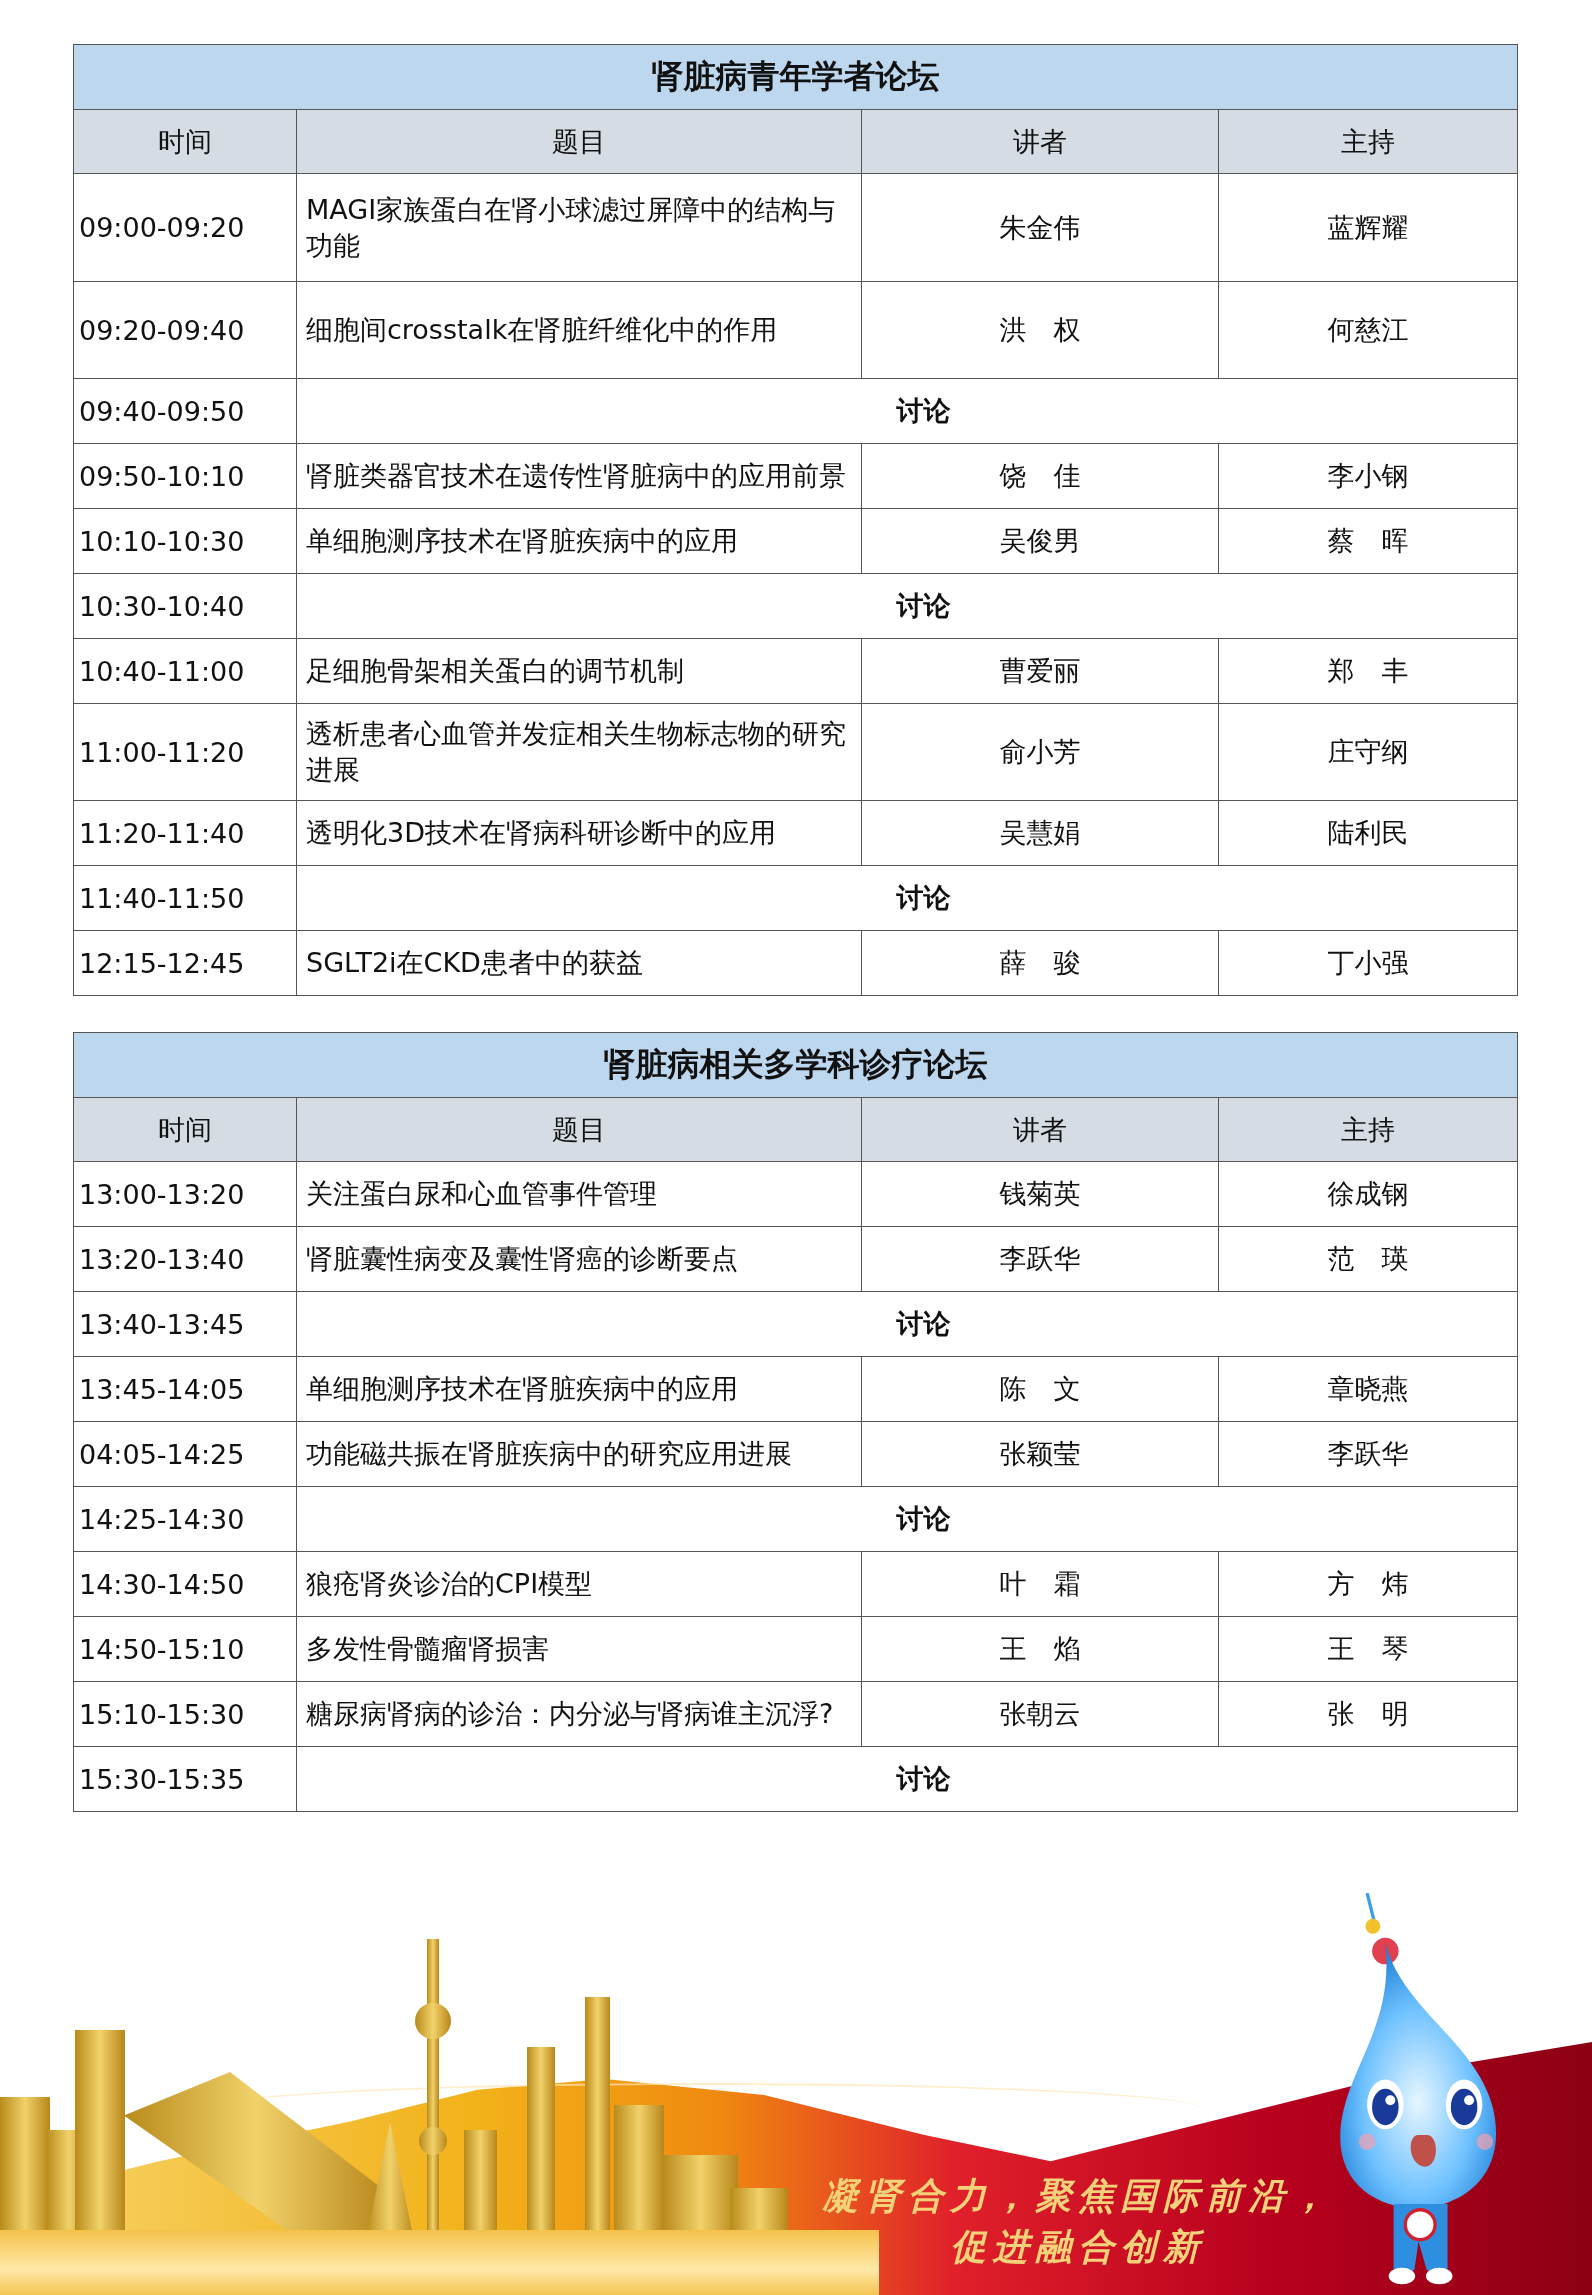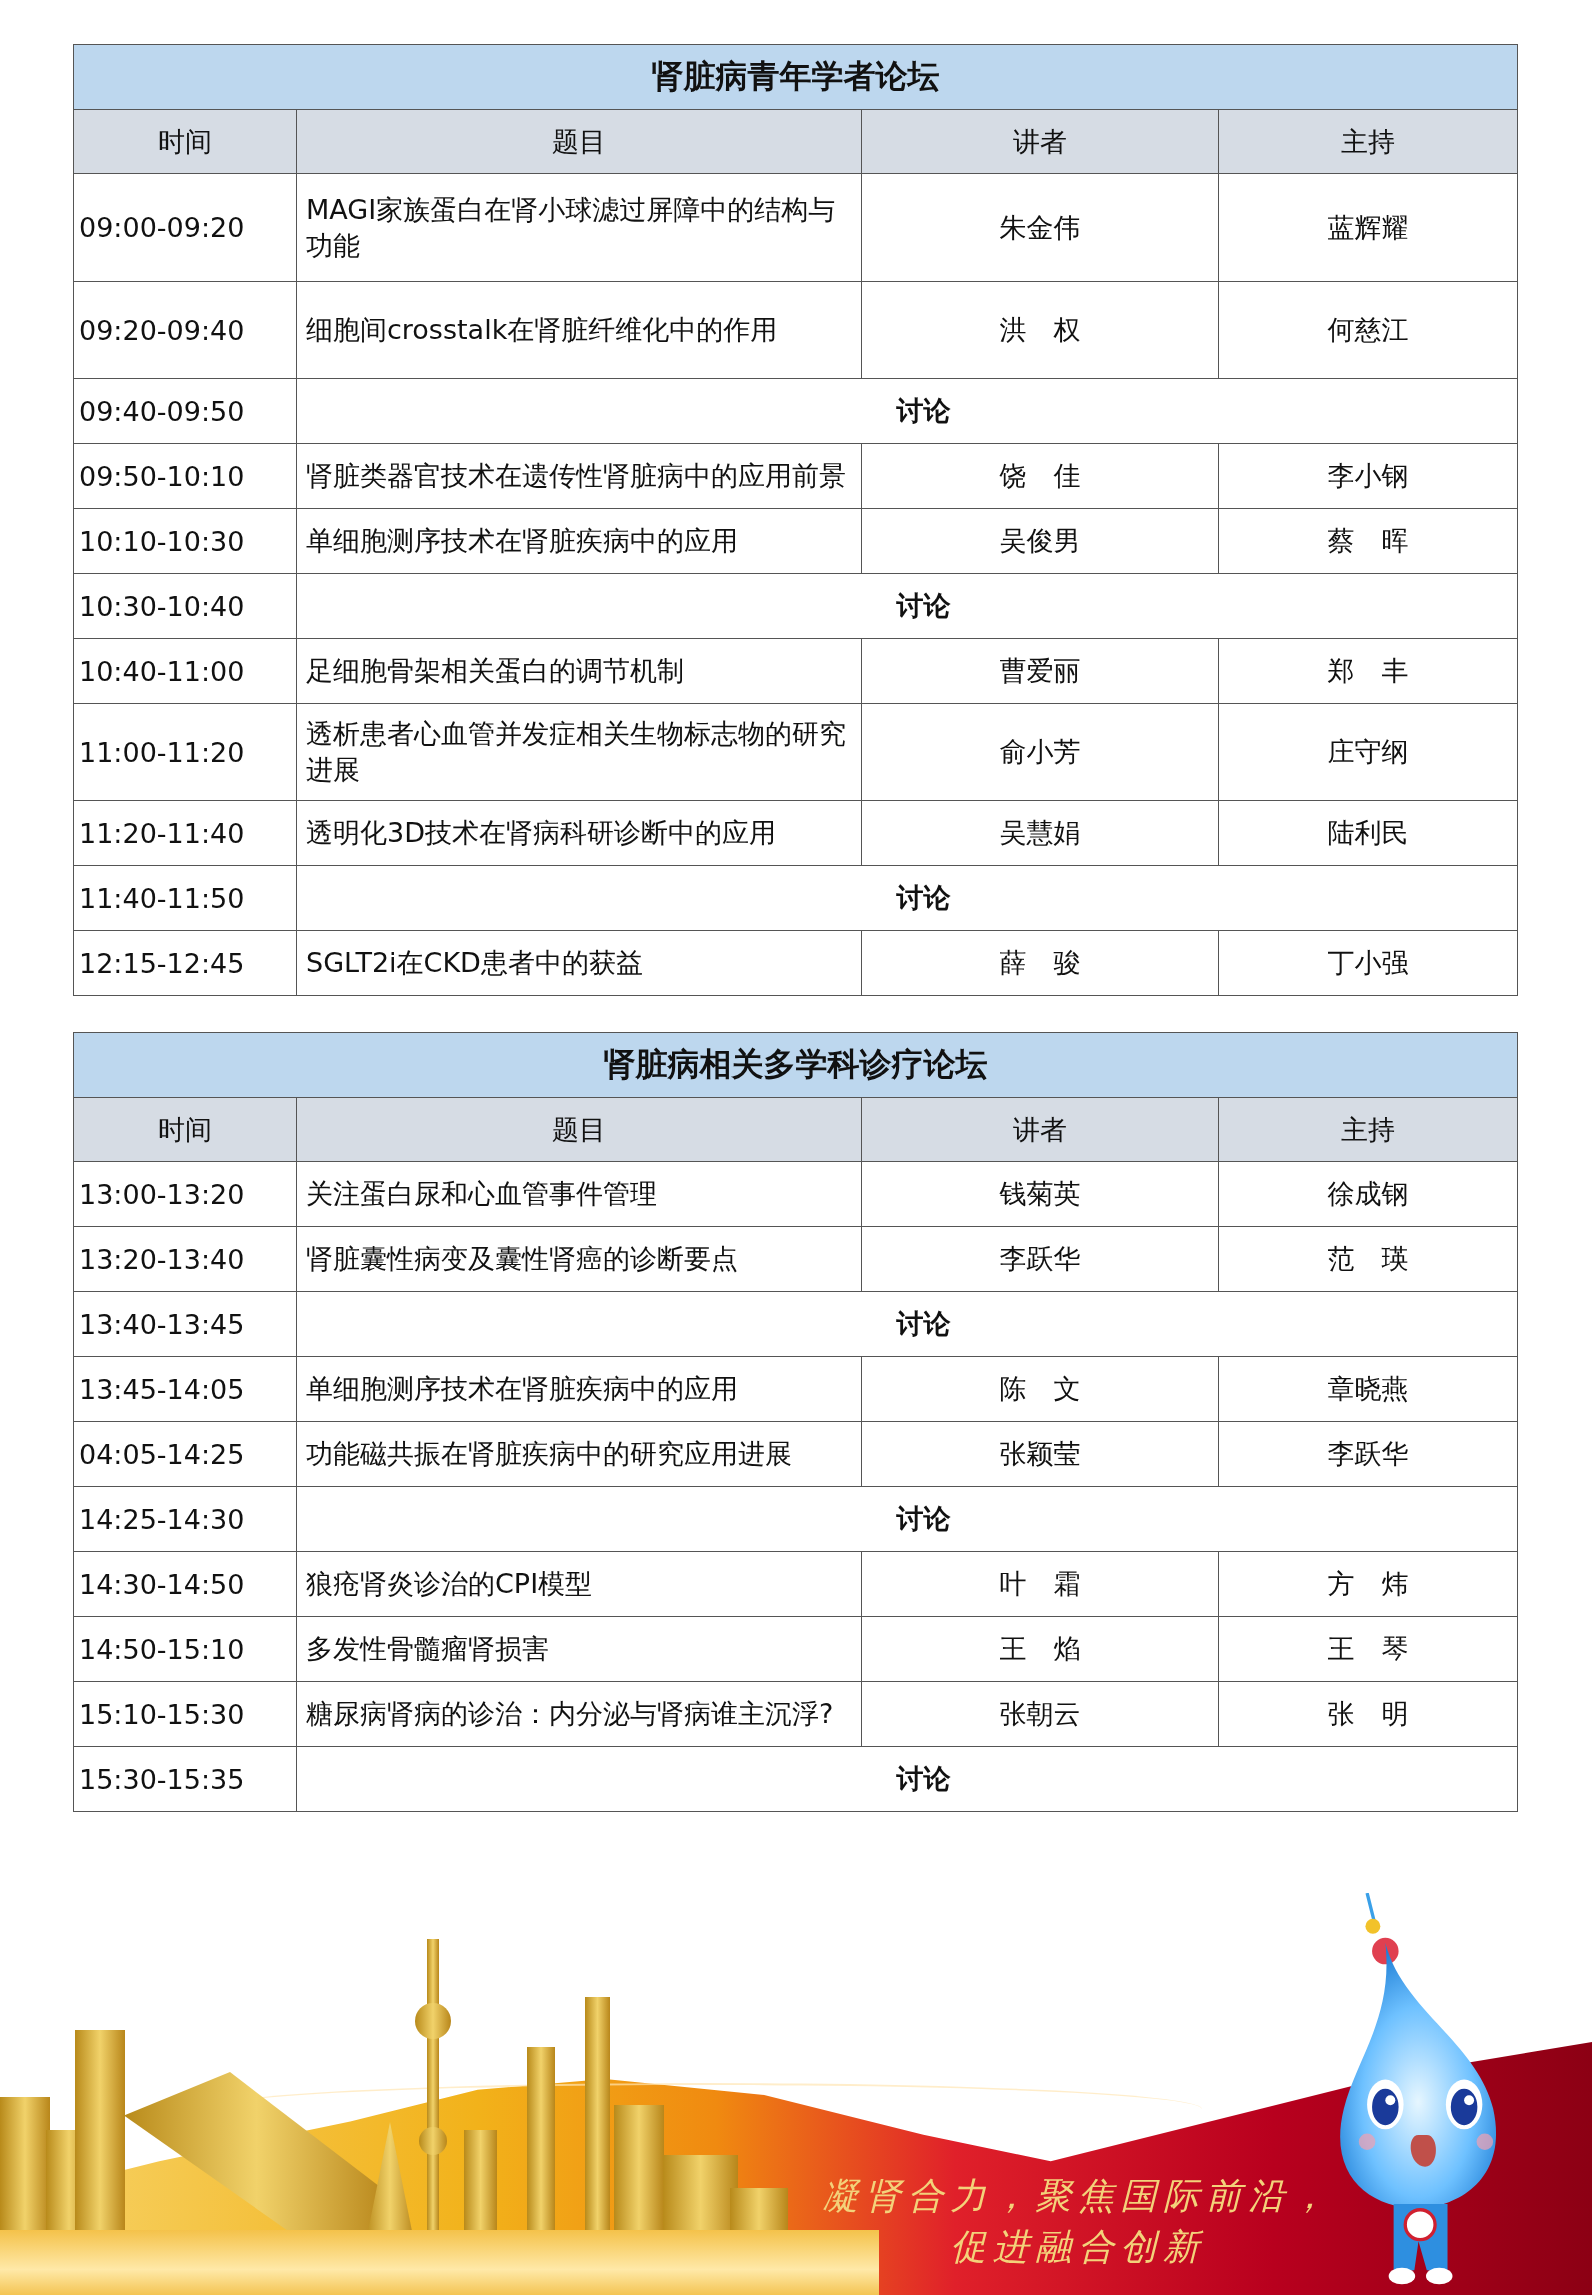--- a/index.html
+++ b/index.html
@@ -22,21 +22,21 @@
   .wave-gold { position:absolute; left:0; top:166px; width:1592px; height:265px;
     background:linear-gradient(90deg,#f7d46a 0%,#f2b21a 30%,#f08a10 45%,#e0202a 60%,#b8001e 80%,#8c0014 100%);
     clip-path:polygon(0% 60%, 10% 45%, 22% 30%, 30% 18%, 38% 14%, 48% 20%, 58% 35%, 66% 45%, 76% 30%, 88% 12%, 100% 0%, 100% 100%, 0% 100%); }
   .wave-shine { position:absolute; left:207px; top:207px; width:995px; height:50px;
     border-top:2.5px solid rgba(255,230,180,.7); border-radius:50% 50% 0 0; }
   .ground { position:absolute; left:0; bottom:0; width:879px; height:66px;
     background:linear-gradient(180deg,#f4c24a,#ffe9a8 60%,#f3c350); }
   .skyline { position:absolute; left:0; bottom:50px; width:829px; height:307px; }
   .bldg { position:absolute; bottom:0; background:linear-gradient(90deg,#b88a1a,#f1d26a 50%,#b8861a); }
   .slogan { position:absolute; left:821px; top:294px; width:514px; text-align:center; color:#f3d27a;
-    font-family:"DejaVu Serif","Liberation Serif",serif; font-weight:normal; font-size:36px; line-height:51px;
+    font-family:"DejaVu Serif","Liberation Serif",serif; font-weight:bold; font-size:36px; line-height:51px;
     letter-spacing:6.6px; font-style:italic; }
   .mascot { position:absolute; left:1269px; top:16.6px; width:299px; height:398px; }
 </style>
 </head>
 <body>
 
 <table class="tbl" style="top:44px">
   <colgroup>
       <col class="c-time">
       <col class="c-topic">

